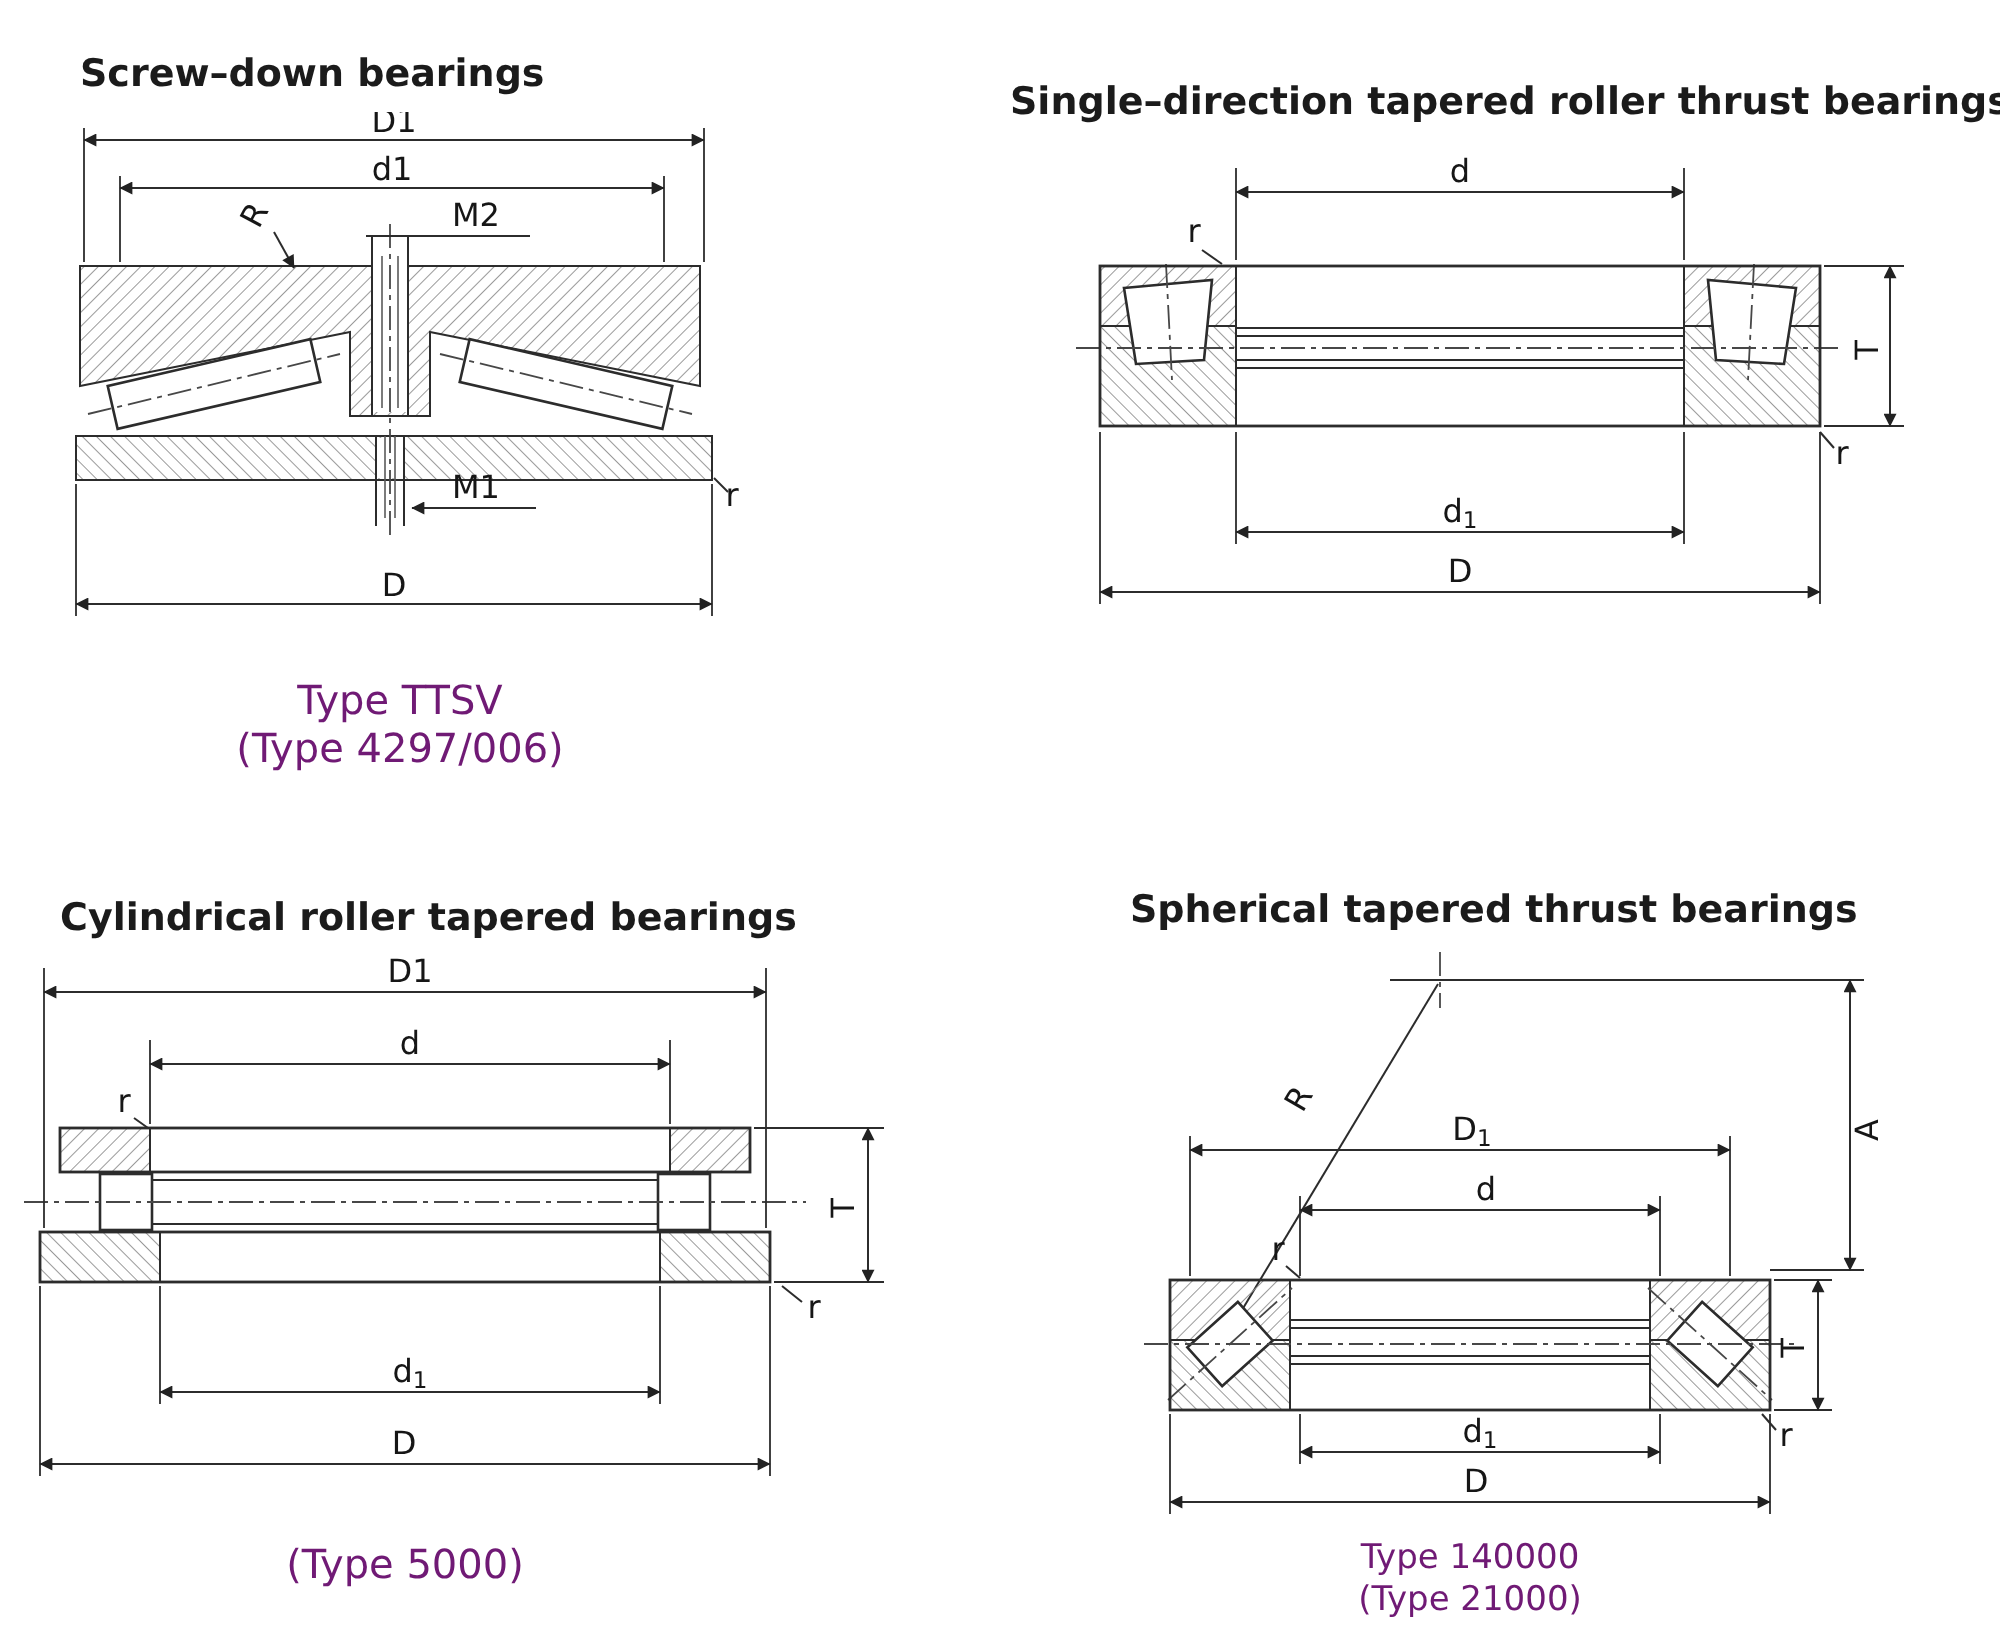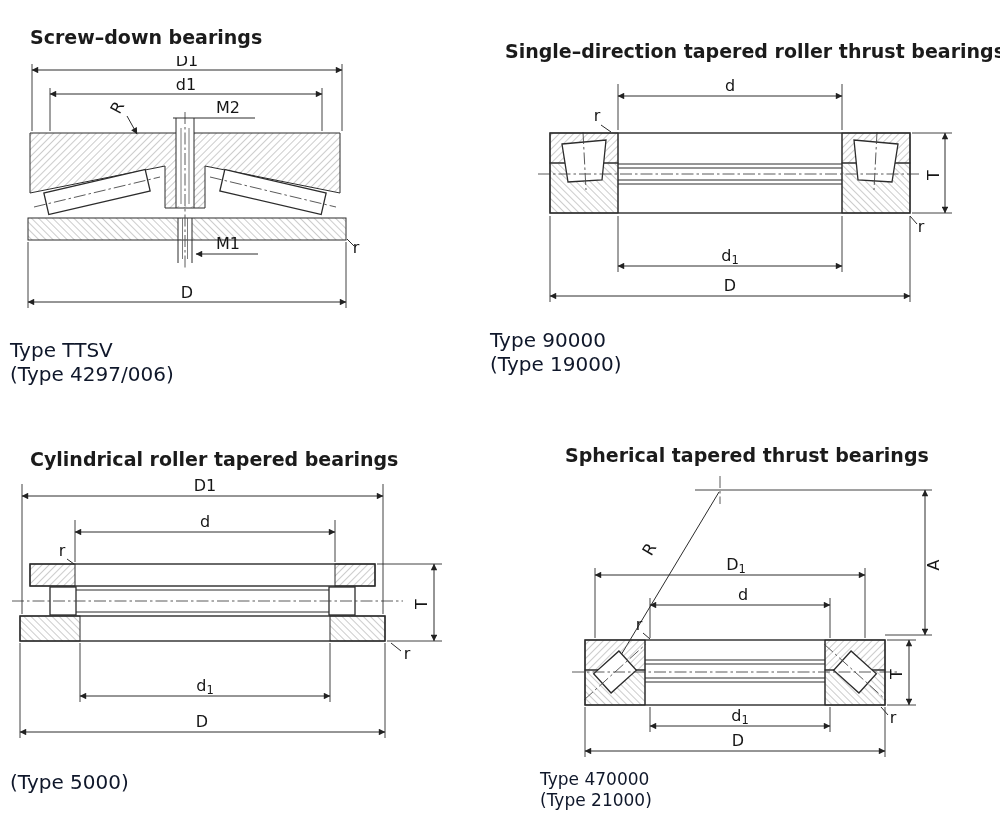--- a/index.html
+++ b/index.html
@@ -1,36 +1,36 @@
 <!DOCTYPE html>
 <html><head>
 <meta charset="utf-8">
 <style>
   *{margin:0;padding:0;box-sizing:border-box}
   html,body{background:#fff}
   body{width:1000px;height:821px;position:relative;overflow:hidden;font-family:"DejaVu Sans",sans-serif}
   .quad{position:absolute}
   .title{font-family:"DejaVu Sans",sans-serif;font-weight:bold;font-size:19px;color:#1b1b1b;white-space:nowrap}
-  .caption{color:#0f172a;font-size:20px;line-height:1.22;margin-top:4px}
+  .caption{text-align:center;color:#701a75;font-size:20px;line-height:1.22;margin-top:4px}
   .caption.small{font-size:17px}
   svg{display:block}
   svg text{font-family:"DejaVu Sans",sans-serif;font-size:16px;fill:#161616}
   .sub{font-size:11.5px}
   .ol{stroke:#2c2c2c;stroke-width:1.4;fill:none}
   .thin{stroke:#2c2c2c;stroke-width:1;fill:none}
   .dim{stroke:#2c2c2c;stroke-width:1;fill:none}
   .ext{stroke:#2c2c2c;stroke-width:0.9;fill:none}
   .cl{stroke:#474747;stroke-width:0.9;fill:none;stroke-dasharray:12 3 2.5 3}
   .wh{fill:#fff;stroke:#2c2c2c;stroke-width:1.3}
   .hatchstroke{stroke:#2c2c2c;stroke-width:1}
 </style>
 </head>
 <body>
 
-<div class="quad" id="q1" style="left:10px;top:26px;width:460px">
+<div class="quad" id="q1" style="left:20px;top:26px;width:460px">
   <div class="title" style="margin-left:20px">Screw–down bearings</div>
   <svg width="440" height="278" viewBox="0 0 440 278" style="margin-top:8px">
     <defs>
       <pattern id="h1a" width="5" height="5" patternUnits="userSpaceOnUse" patternTransform="rotate(45)">
         <line x1="0" y1="0" x2="0" y2="5" stroke="#8f8f8f" stroke-width="0.9"></line>
       </pattern>
       <pattern id="h1b" width="5" height="5" patternUnits="userSpaceOnUse" patternTransform="rotate(-45)">
         <line x1="0" y1="0" x2="0" y2="5" stroke="#8f8f8f" stroke-width="0.9"></line>
       </pattern>
       <marker id="m1" viewBox="0 0 10 10" refX="9.5" refY="5" markerWidth="9" markerHeight="6.5" orient="auto-start-reverse">
@@ -194,24 +194,20 @@
       <text x="240" y="193" text-anchor="middle"><tspan>d</tspan><tspan class="sub" dy="3">1</tspan></text>
     </g>
 
     <g>
       <line class="ext" x1="60" y1="148" x2="60" y2="234"></line>
       <line class="ext" x1="420" y1="148" x2="420" y2="234"></line>
       <line class="dim" x1="60" y1="228" x2="420" y2="228" marker-start="url(#m2)" marker-end="url(#m2)"></line>
       <text x="240" y="223" text-anchor="middle">D</text>
     </g>
   </svg>
-  <div class="caption" style="width:480px">
-    <div>Type 90000</div>
-    <div>(Type 19000)</div>
-  </div>
 </div>
 
 <div class="quad" id="q3" style="left:10px;top:448px;width:470px">
   <div class="title" style="margin-left:20px">Cylindrical roller tapered bearings</div>
   <svg width="470" height="290" viewBox="0 0 470 290" style="margin-top:6px">
     <defs>
       <pattern id="h3a" width="5" height="5" patternUnits="userSpaceOnUse" patternTransform="rotate(45)">
         <line x1="0" y1="0" x2="0" y2="5" stroke="#8f8f8f" stroke-width="0.9"></line>
       </pattern>
       <pattern id="h3b" width="5" height="5" patternUnits="userSpaceOnUse" patternTransform="rotate(-45)">
@@ -390,16 +386,16 @@
     </g>
 
     <g>
       <line class="ext" x1="45" y1="237" x2="45" y2="287"></line>
       <line class="ext" x1="345" y1="237" x2="345" y2="287"></line>
       <line class="dim" x1="45" y1="281" x2="345" y2="281" marker-start="url(#m4)" marker-end="url(#m4)"></line>
       <text x="198" y="276" text-anchor="middle">D</text>
     </g>
   </svg>
   <div class="caption small" style="width:390px">
-    <div>Type 470000</div>
+    <div>Type 140000</div>
     <div>(Type 21000)</div>
   </div>
 </div>
 
 </body></html>

